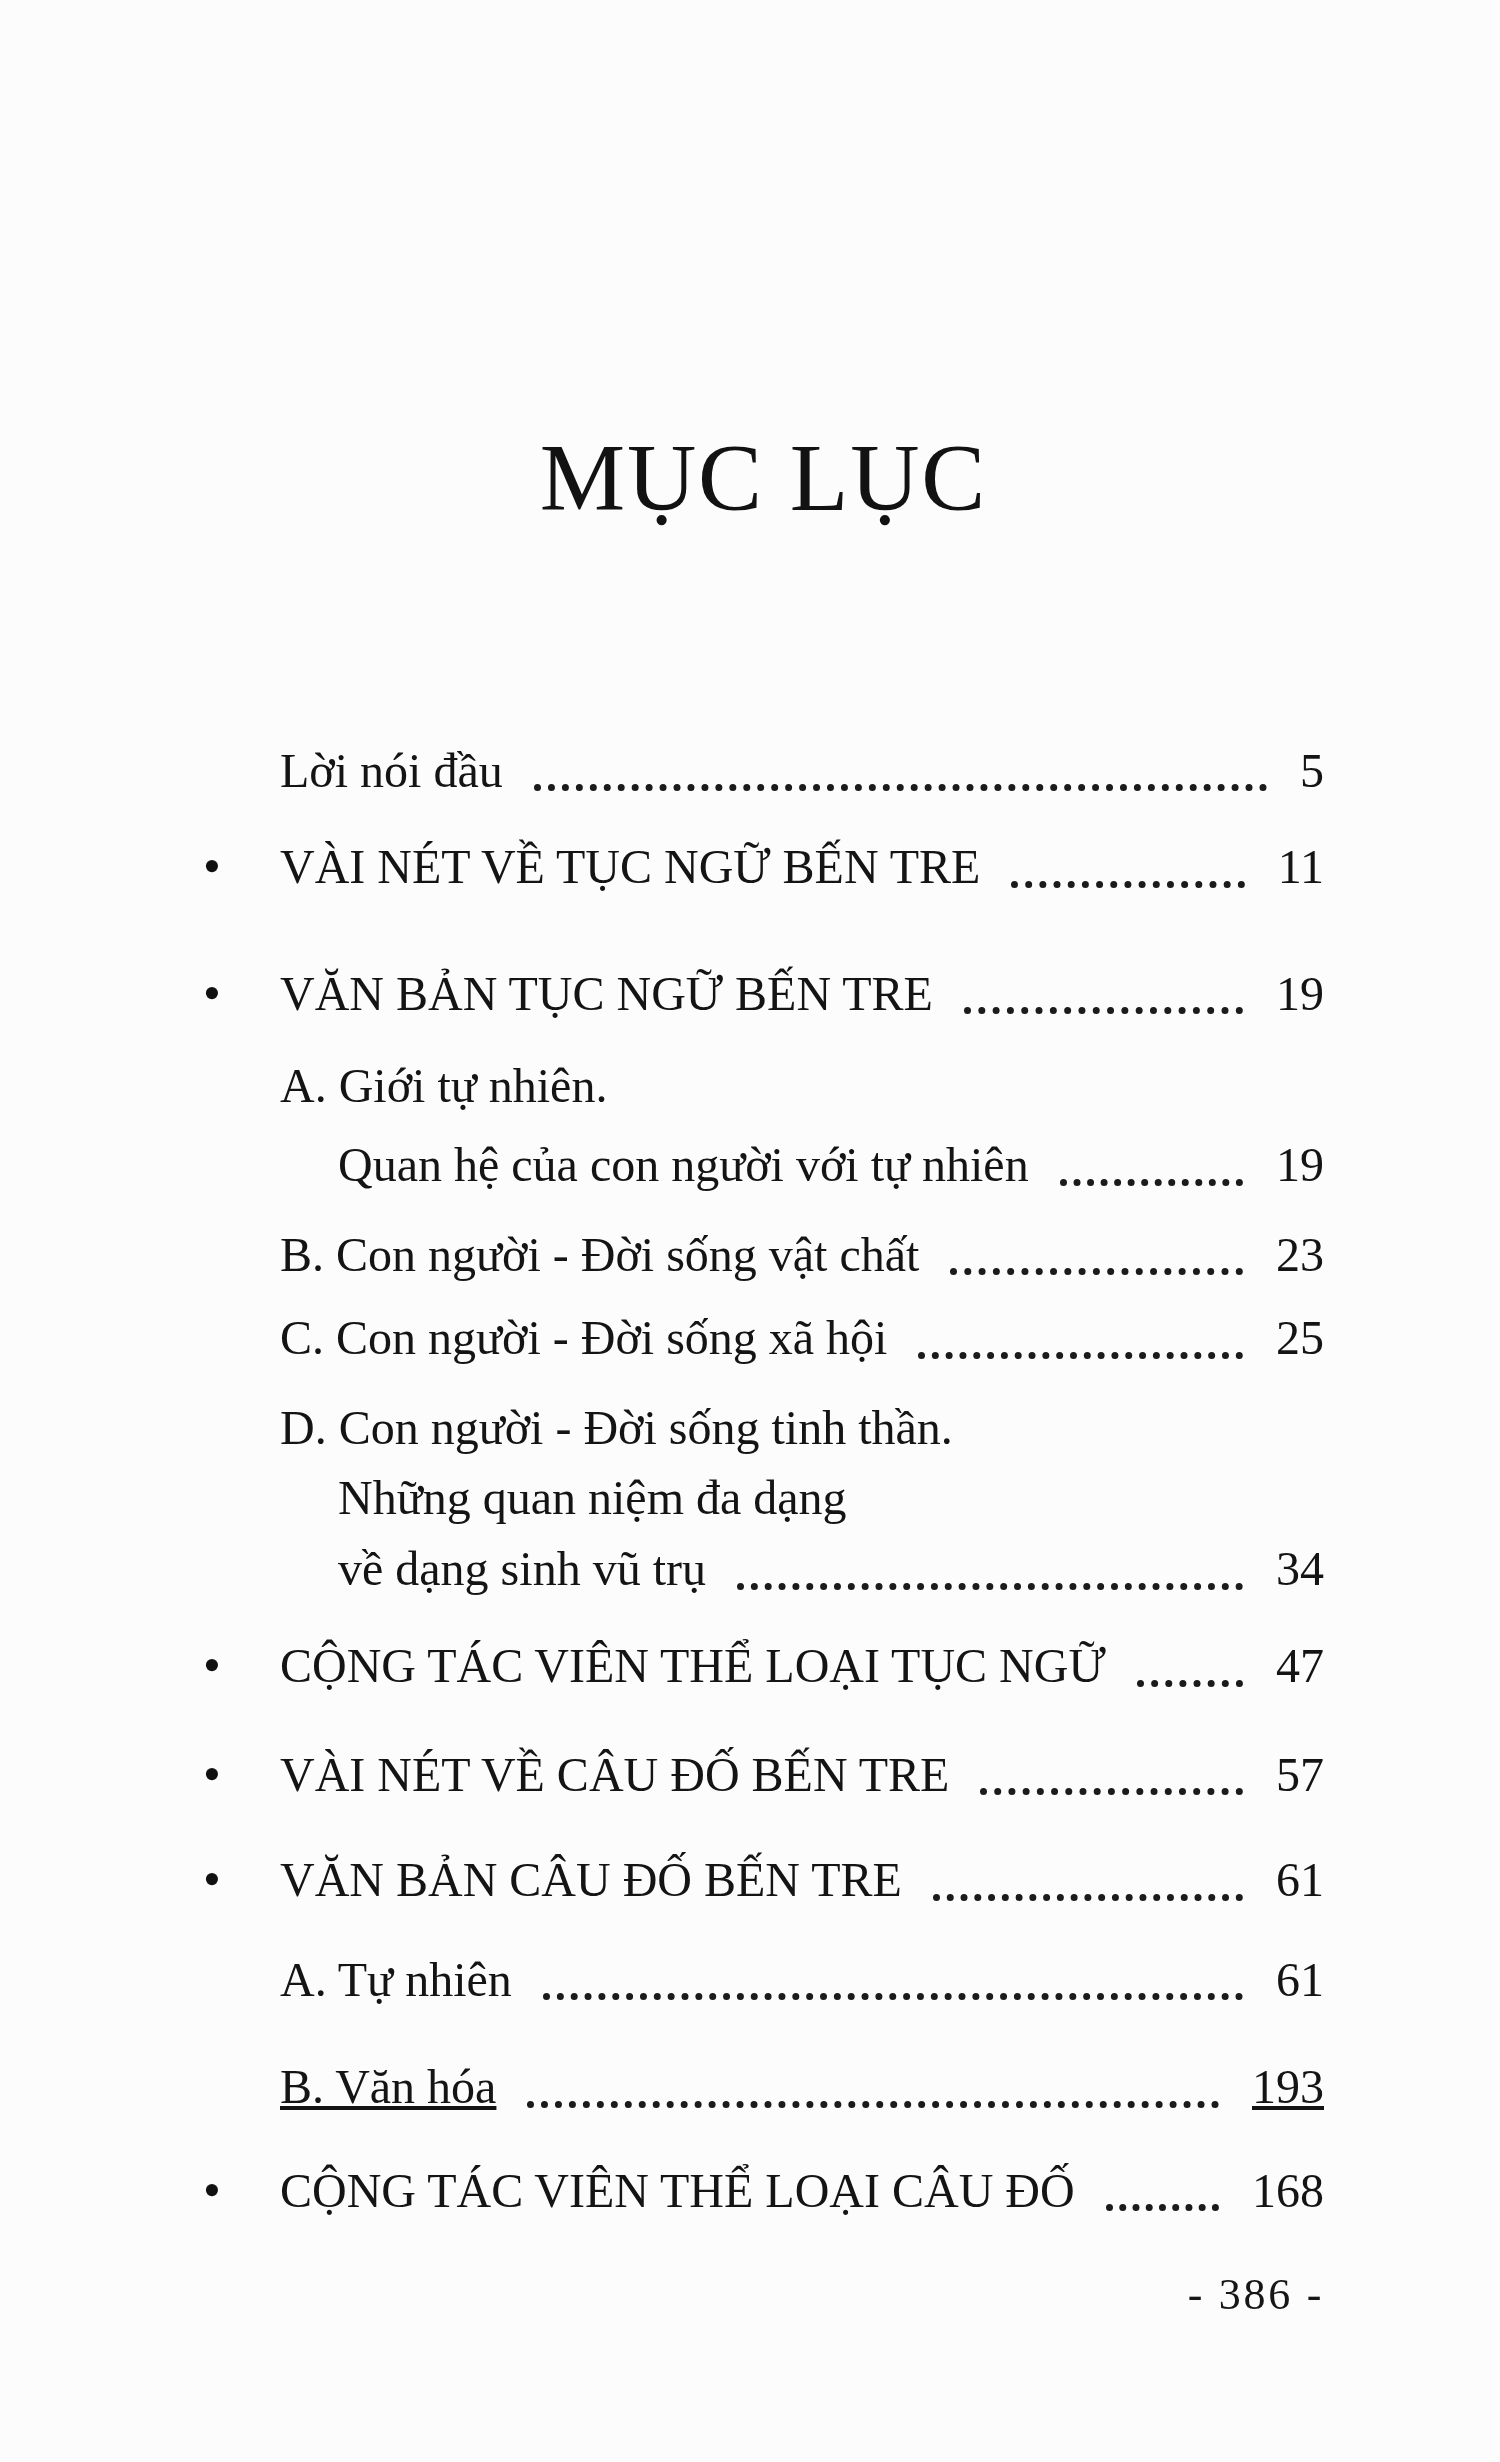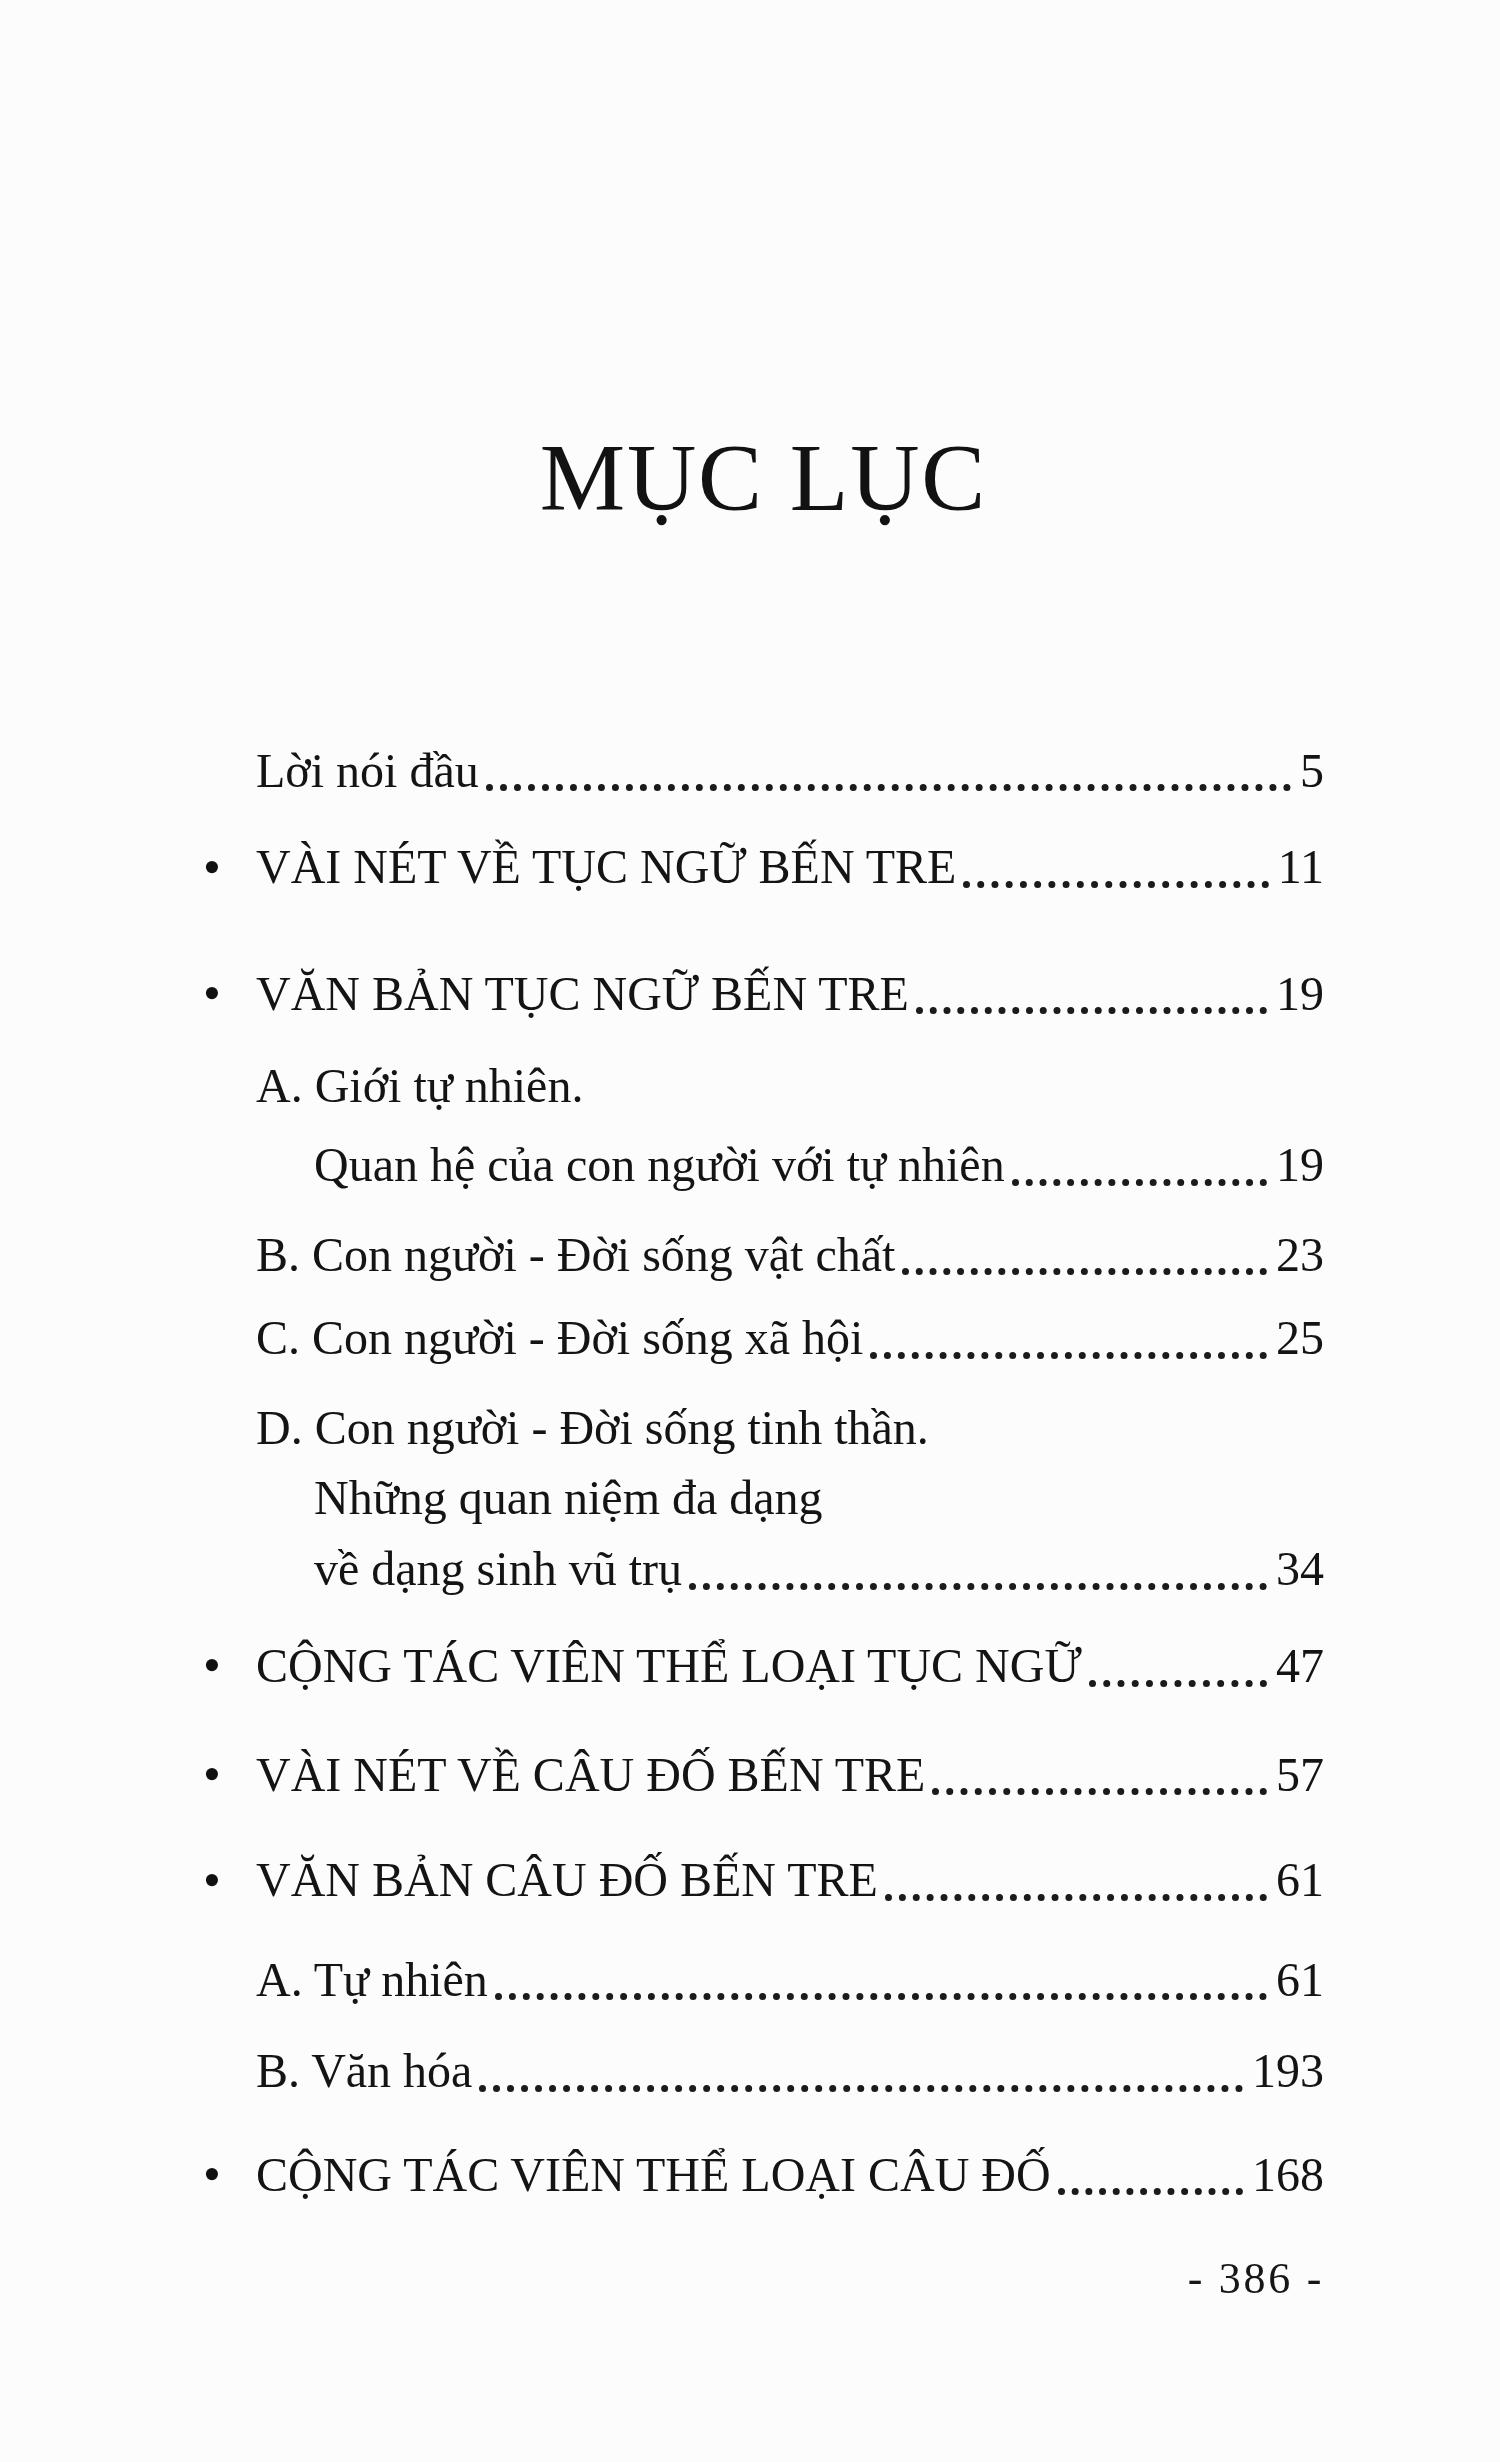--- a/index.html
+++ b/index.html
@@ -31,24 +31,25 @@
     text-align: center;
     letter-spacing: 1.8px;
     color: #121212;
     white-space: nowrap;
   }
   .toc {
     margin-top: 211px;
   }
   .row {
     display: flex;
-    align-items: flex-end;
+    align-items: flex-start;
     font-size: 48px;
     line-height: 1.2;
     white-space: nowrap;
+    gap: 24px;
   }
   .bullet-col {
     width: 53px;
     flex: 0 0 53px;
     font-size: 51px;
     line-height: 1.12;
     color: #111;
   }
   .indent-1 .label {
     margin-left: 58px;
@@ -154,21 +155,21 @@
     <span class="label">VĂN BẢN CÂU ĐỐ BẾN TRE</span>
     <span class="leader"></span>
     <span class="pagenum">61</span>
   </div>
       <div class="row" style="margin-top: 42px;">
     <span class="bullet-col"></span>
     <span class="label">A. Tự nhiên</span>
     <span class="leader"></span>
     <span class="pagenum">61</span>
   </div>
-      <div class="row" style="margin-top: 34px;">
+      <div class="row" style="margin-top: 50px; text-decoration: underline;">
     <span class="bullet-col"></span>
     <span class="label">B. Văn hóa</span>
     <span class="leader"></span>
     <span class="pagenum">193</span>
   </div>
       <div class="row" style="margin-top: 46px;">
     <span class="bullet-col">•</span>
     <span class="label">CỘNG TÁC VIÊN THỂ LOẠI CÂU ĐỐ</span>
     <span class="leader"></span>
     <span class="pagenum">168</span>

